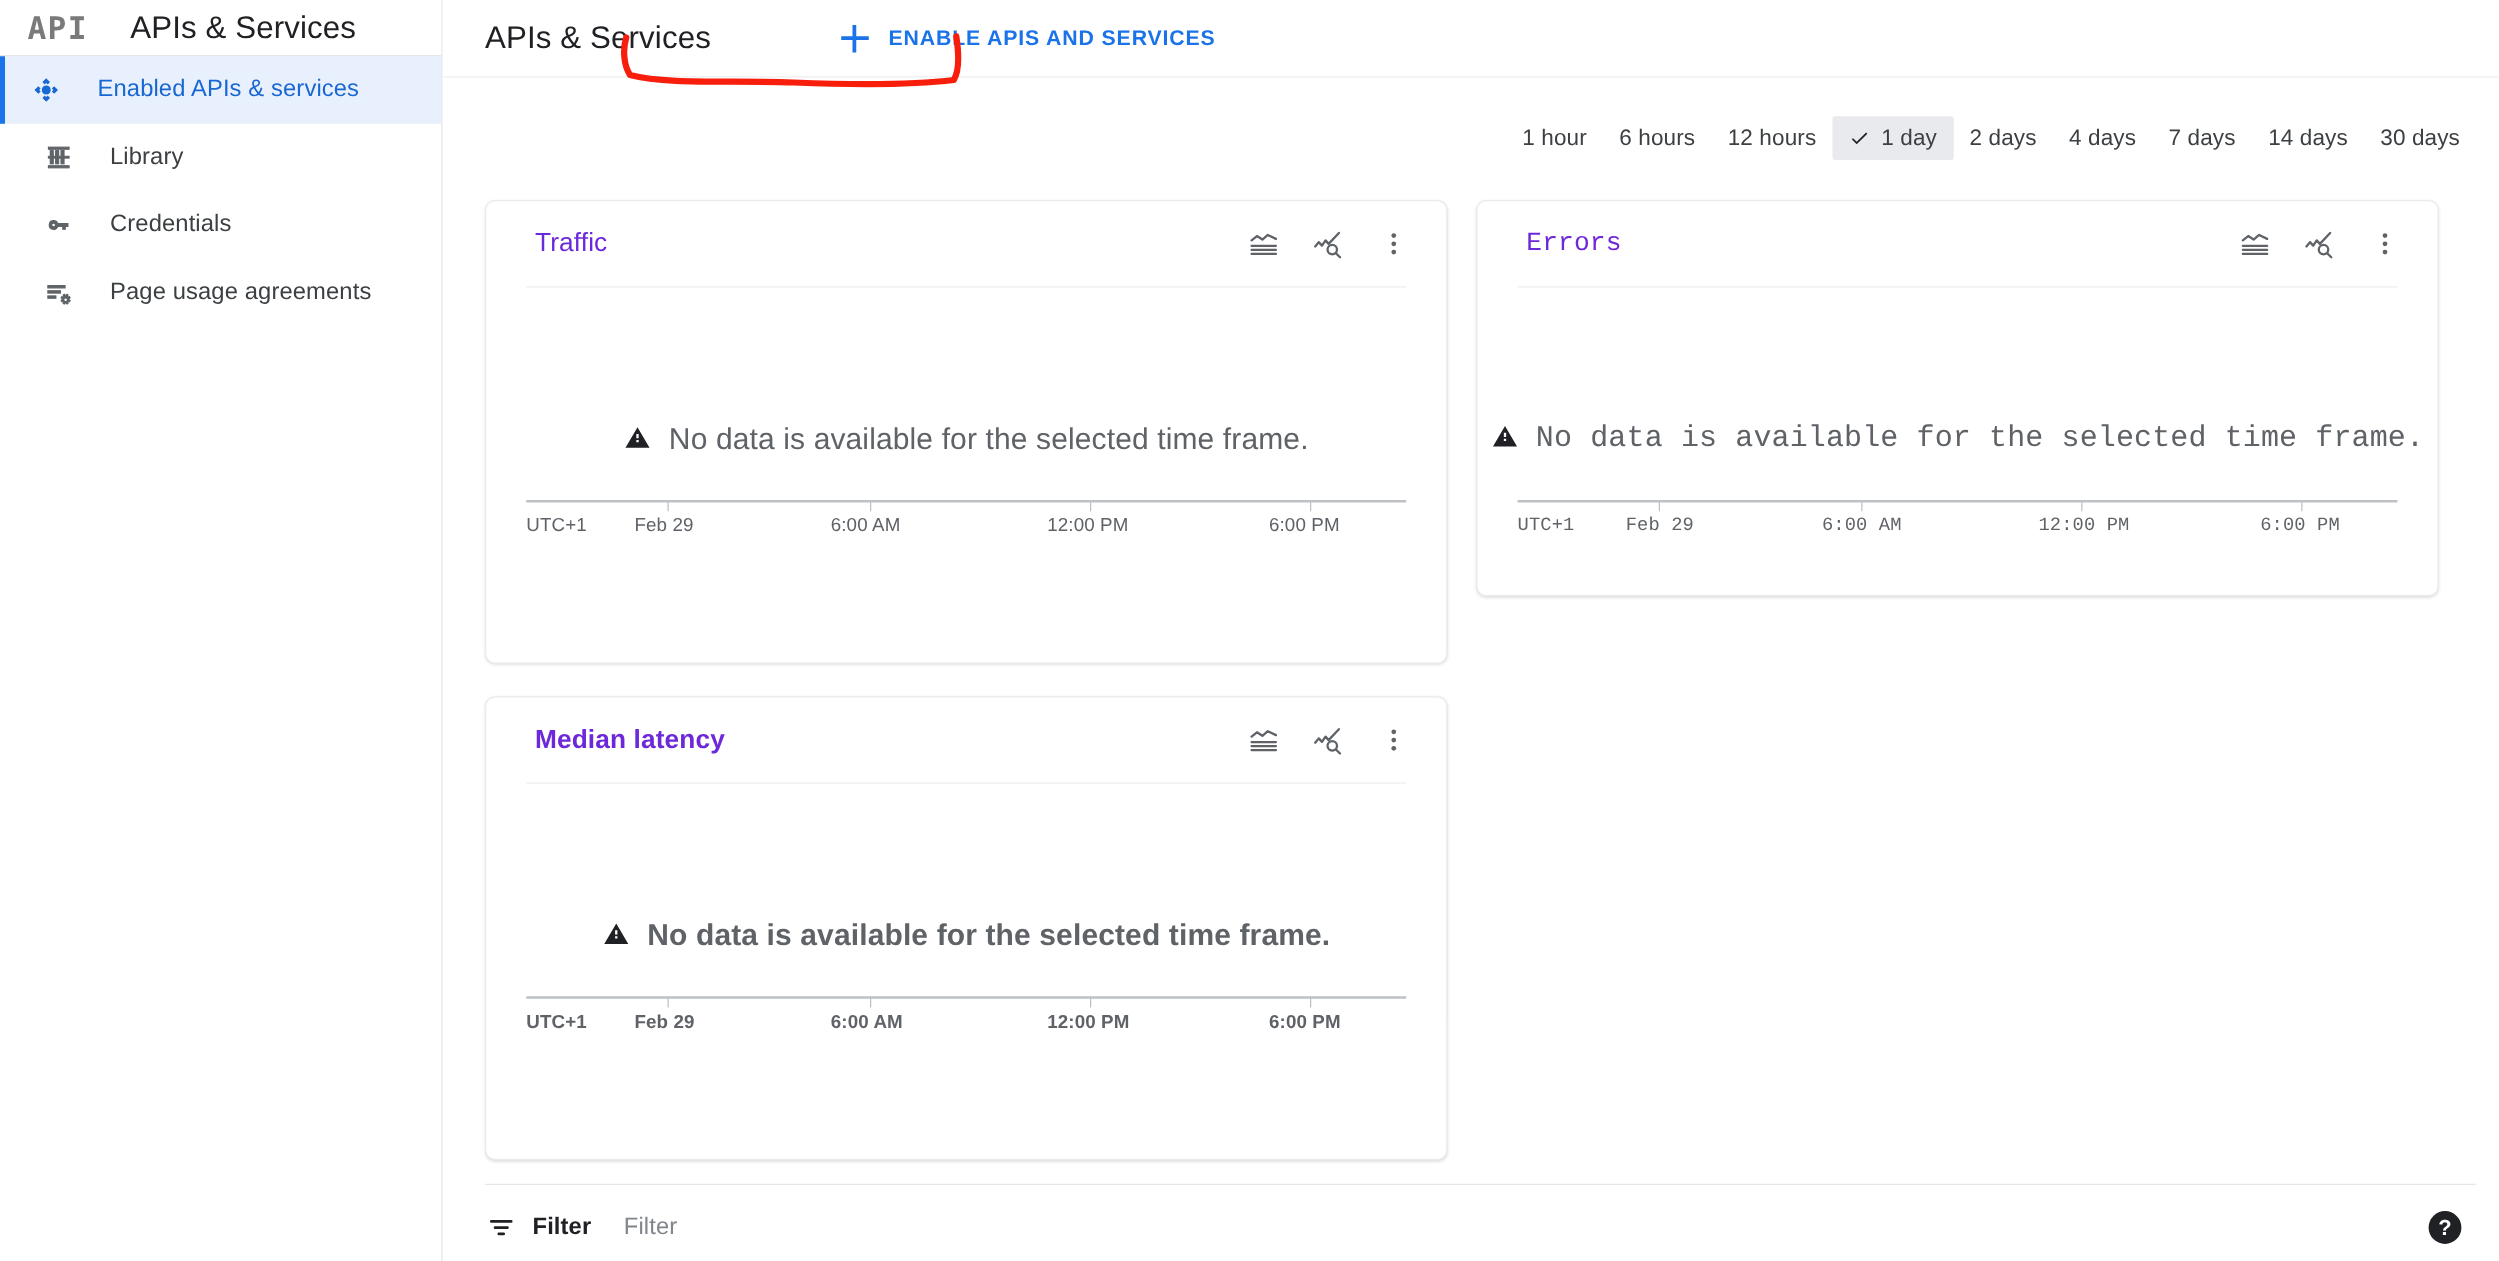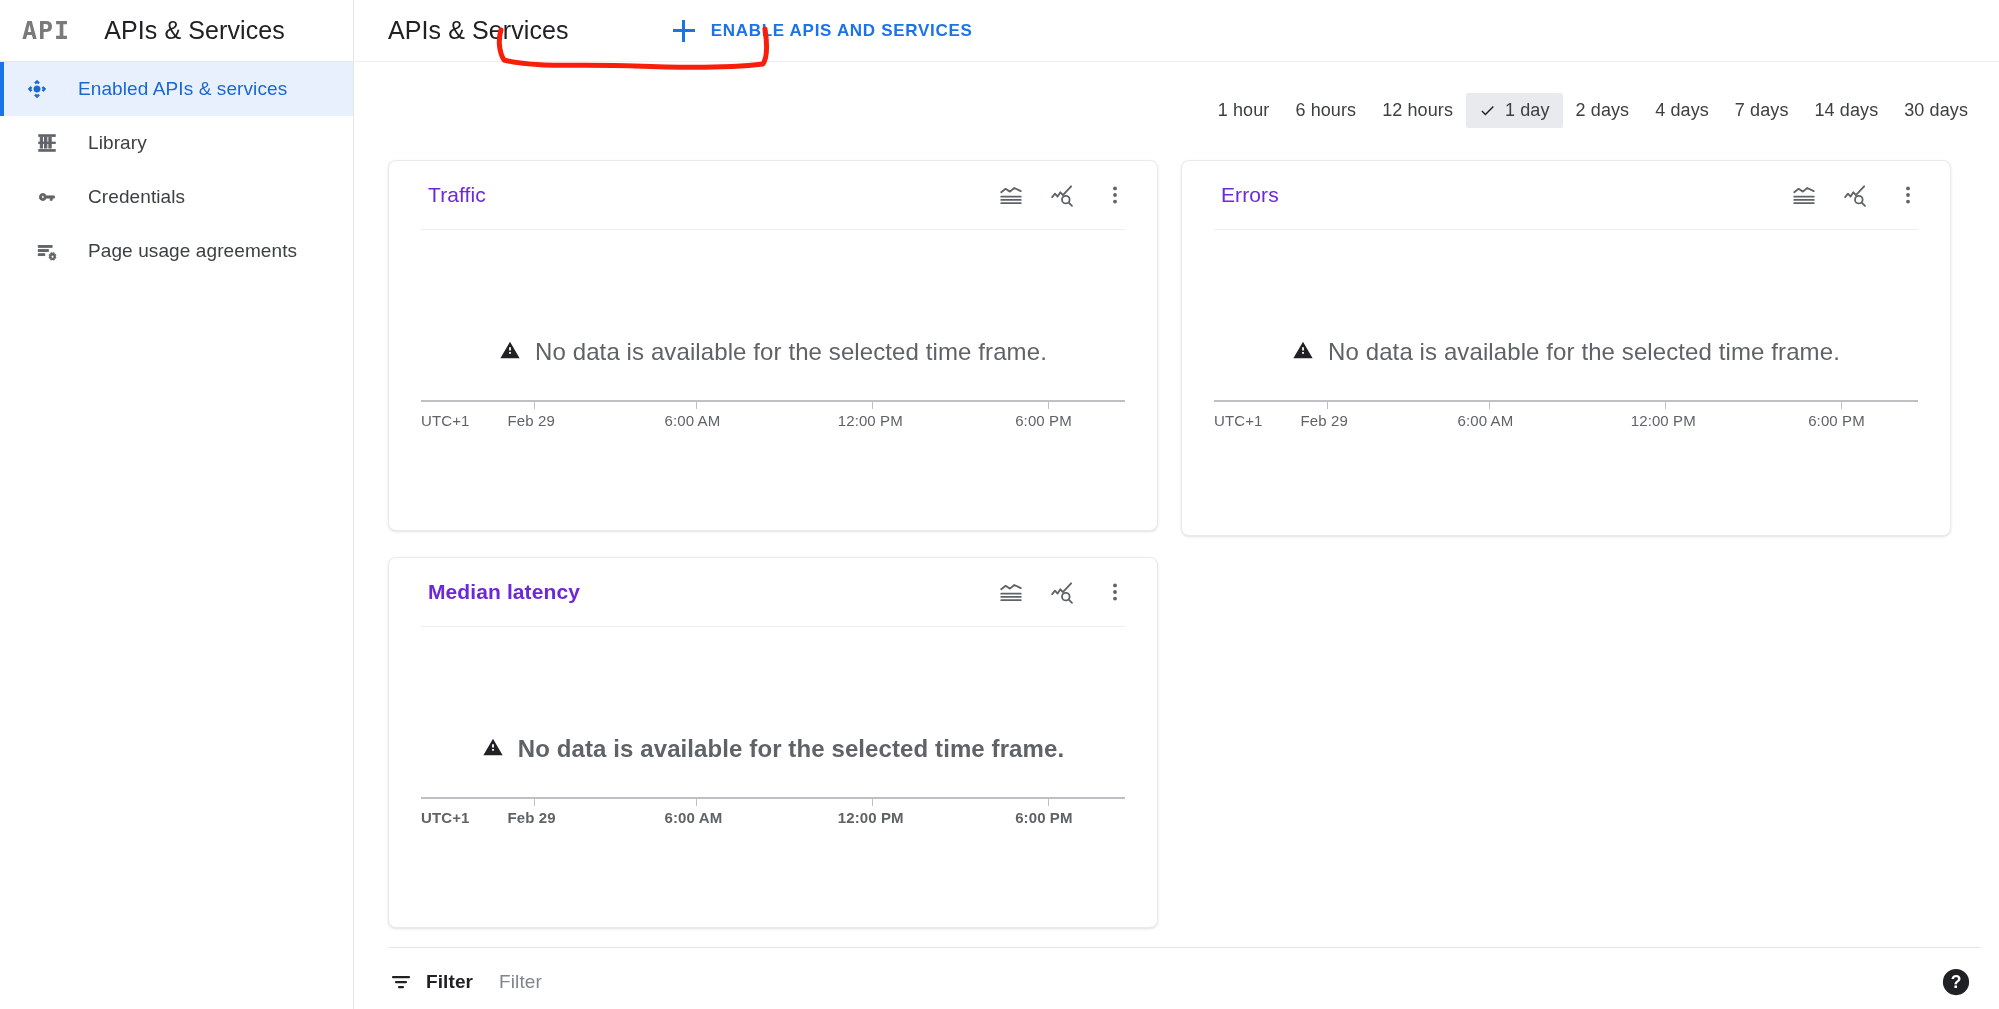--- a/index.html
+++ b/index.html
@@ -24,21 +24,21 @@
   #sidebar {
     position: absolute;
     left: 0; top: 0;
     width: 354px;
     height: 1009px;
     background: #ffffff;
     border-right: 1px solid #e4e6e8;
   }
 
   #brand {
-    height: 61px;
+    height: 44px;
     display: flex;
     align-items: center;
     padding-left: 22px;
     background: #fff;
   }
   #brand-logo {
     font-family: "DejaVu Sans Mono", monospace;
     font-size: 25px;
     font-weight: 700;
     letter-spacing: 1px;
@@ -200,21 +200,21 @@
 
   
   .card {
     position: absolute;
     background: #ffffff;
     border: 1px solid #e8eaed;
     border-radius: 8px;
     box-shadow: 0 1px 2px rgba(60,64,67,.10), 0 1px 3px rgba(60,64,67,.06);
   }
   #card-traffic  { left: 33px;  top: 160px; width: 770px; height: 371px; }
-  #card-errors   { left: 826px; top: 160px; width: 770px; height: 376px; }
+  #card-errors   { left: 826px; top: 160px; width: 770px; height: 317px; font-family: Liberation Mono, monospace; }
   #card-latency  { left: 33px;  top: 557px; width: 770px; height: 371px; font-weight: bold; }
 
   .card-header {
     height: 68px;
     display: flex;
     align-items: center;
     padding: 0 28px 0 39px;
   }
   .card-title {
     font-size: 21px;

